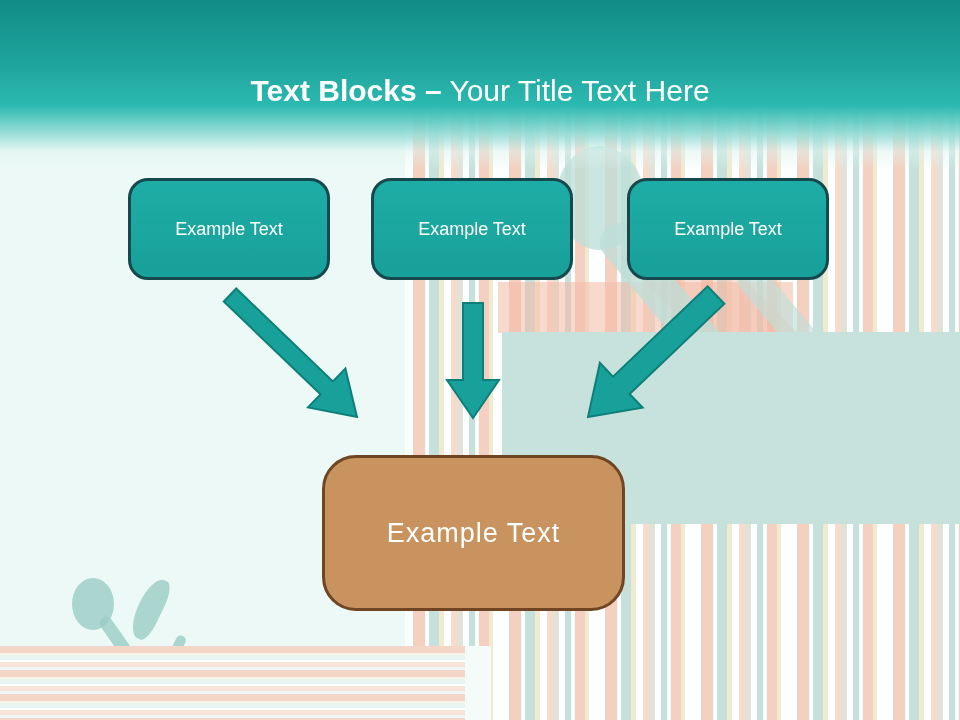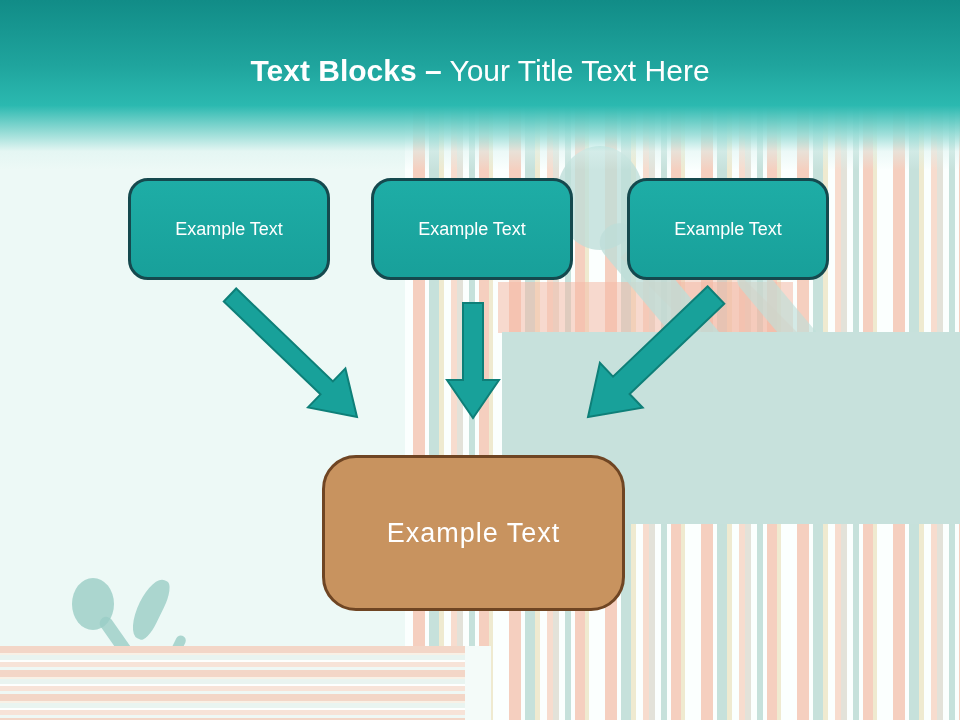--- a/index.html
+++ b/index.html
@@ -86,21 +86,21 @@
     background:linear-gradient(180deg,
       var(--header-teal-dark,#118C87) 0%,
       #1FA49D 38%,
       var(--header-teal,#2BB9B0) 62%,
       rgba(150,220,214,0.9) 79%,
       rgba(220,243,240,0.5) 89%,
       rgba(238,250,248,0) 100%);
     display:flex;justify-content:center;align-items:flex-start;
   }
   .title{
-    padding-top:54px;color:#FFFFFF;font-size:30px;line-height:1.1;
+    padding-top:74px;color:#FFFFFF;font-size:30px;line-height:1.1;
     text-align:right;white-space:nowrap;
   }
   .title .bold{font-weight:bold;}
   .title .reg{font-weight:normal;}
   
   .tblock{
     position:absolute;z-index:8;width:202px;height:102px;
     background:linear-gradient(180deg,#1EADA6,#18A09A);
     background-color:var(--block-fill,#1BA7A0);
     border:3px solid var(--block-border,#15494E);

